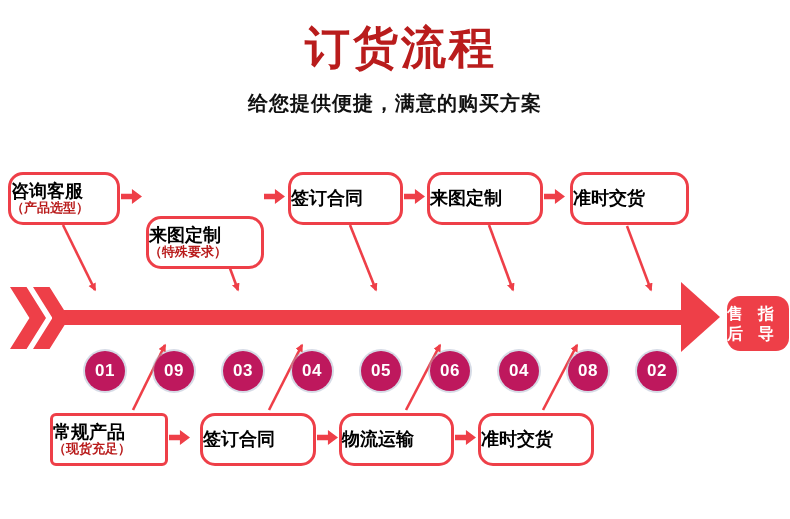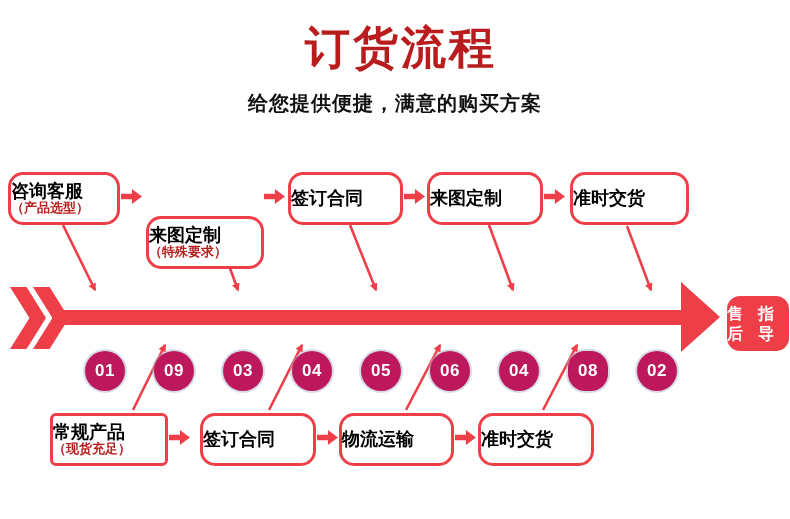--- a/index.html
+++ b/index.html
@@ -60,21 +60,21 @@
     clip-path:polygon(0 0,100% 50%,0 100%);z-index:2;
   }
   .circle{
     position:absolute;top:309px;width:40px;height:40px;border-radius:50%;
     background:#be185d;color:#fff;display:flex;align-items:center;justify-content:center;
     font-size:17px;font-weight:700;z-index:4;letter-spacing:.5px;
     box-shadow:0 0 0 2px rgba(165,175,200,.45);
     margin-top:42px;
   }
   .c1{left:85px;}  .c2{left:154px;} .c3{left:223px;} .c4{left:292px;} .c5{left:361px;}
-  .c6{left:430px;} .c7{left:499px;} .c8{left:568px;border-radius:17px;} .c9{left:637px;}
+  .c6{left:430px;} .c7{left:499px;} .c8{left:568px;} .c9{left:637px;}
   
   .badge{
     position:absolute;left:727px;top:296px;width:62px;height:55px;border-radius:13px;
     background:#ee3f48;color:#fff;display:flex;flex-direction:row;align-items:center;
     justify-content:center;font-size:16px;font-weight:700;line-height:20px;z-index:3;
   }
   
   .lines{position:absolute;left:0;top:0;width:790px;height:519px;z-index:2;pointer-events:none;}
 </style>
 </head>

